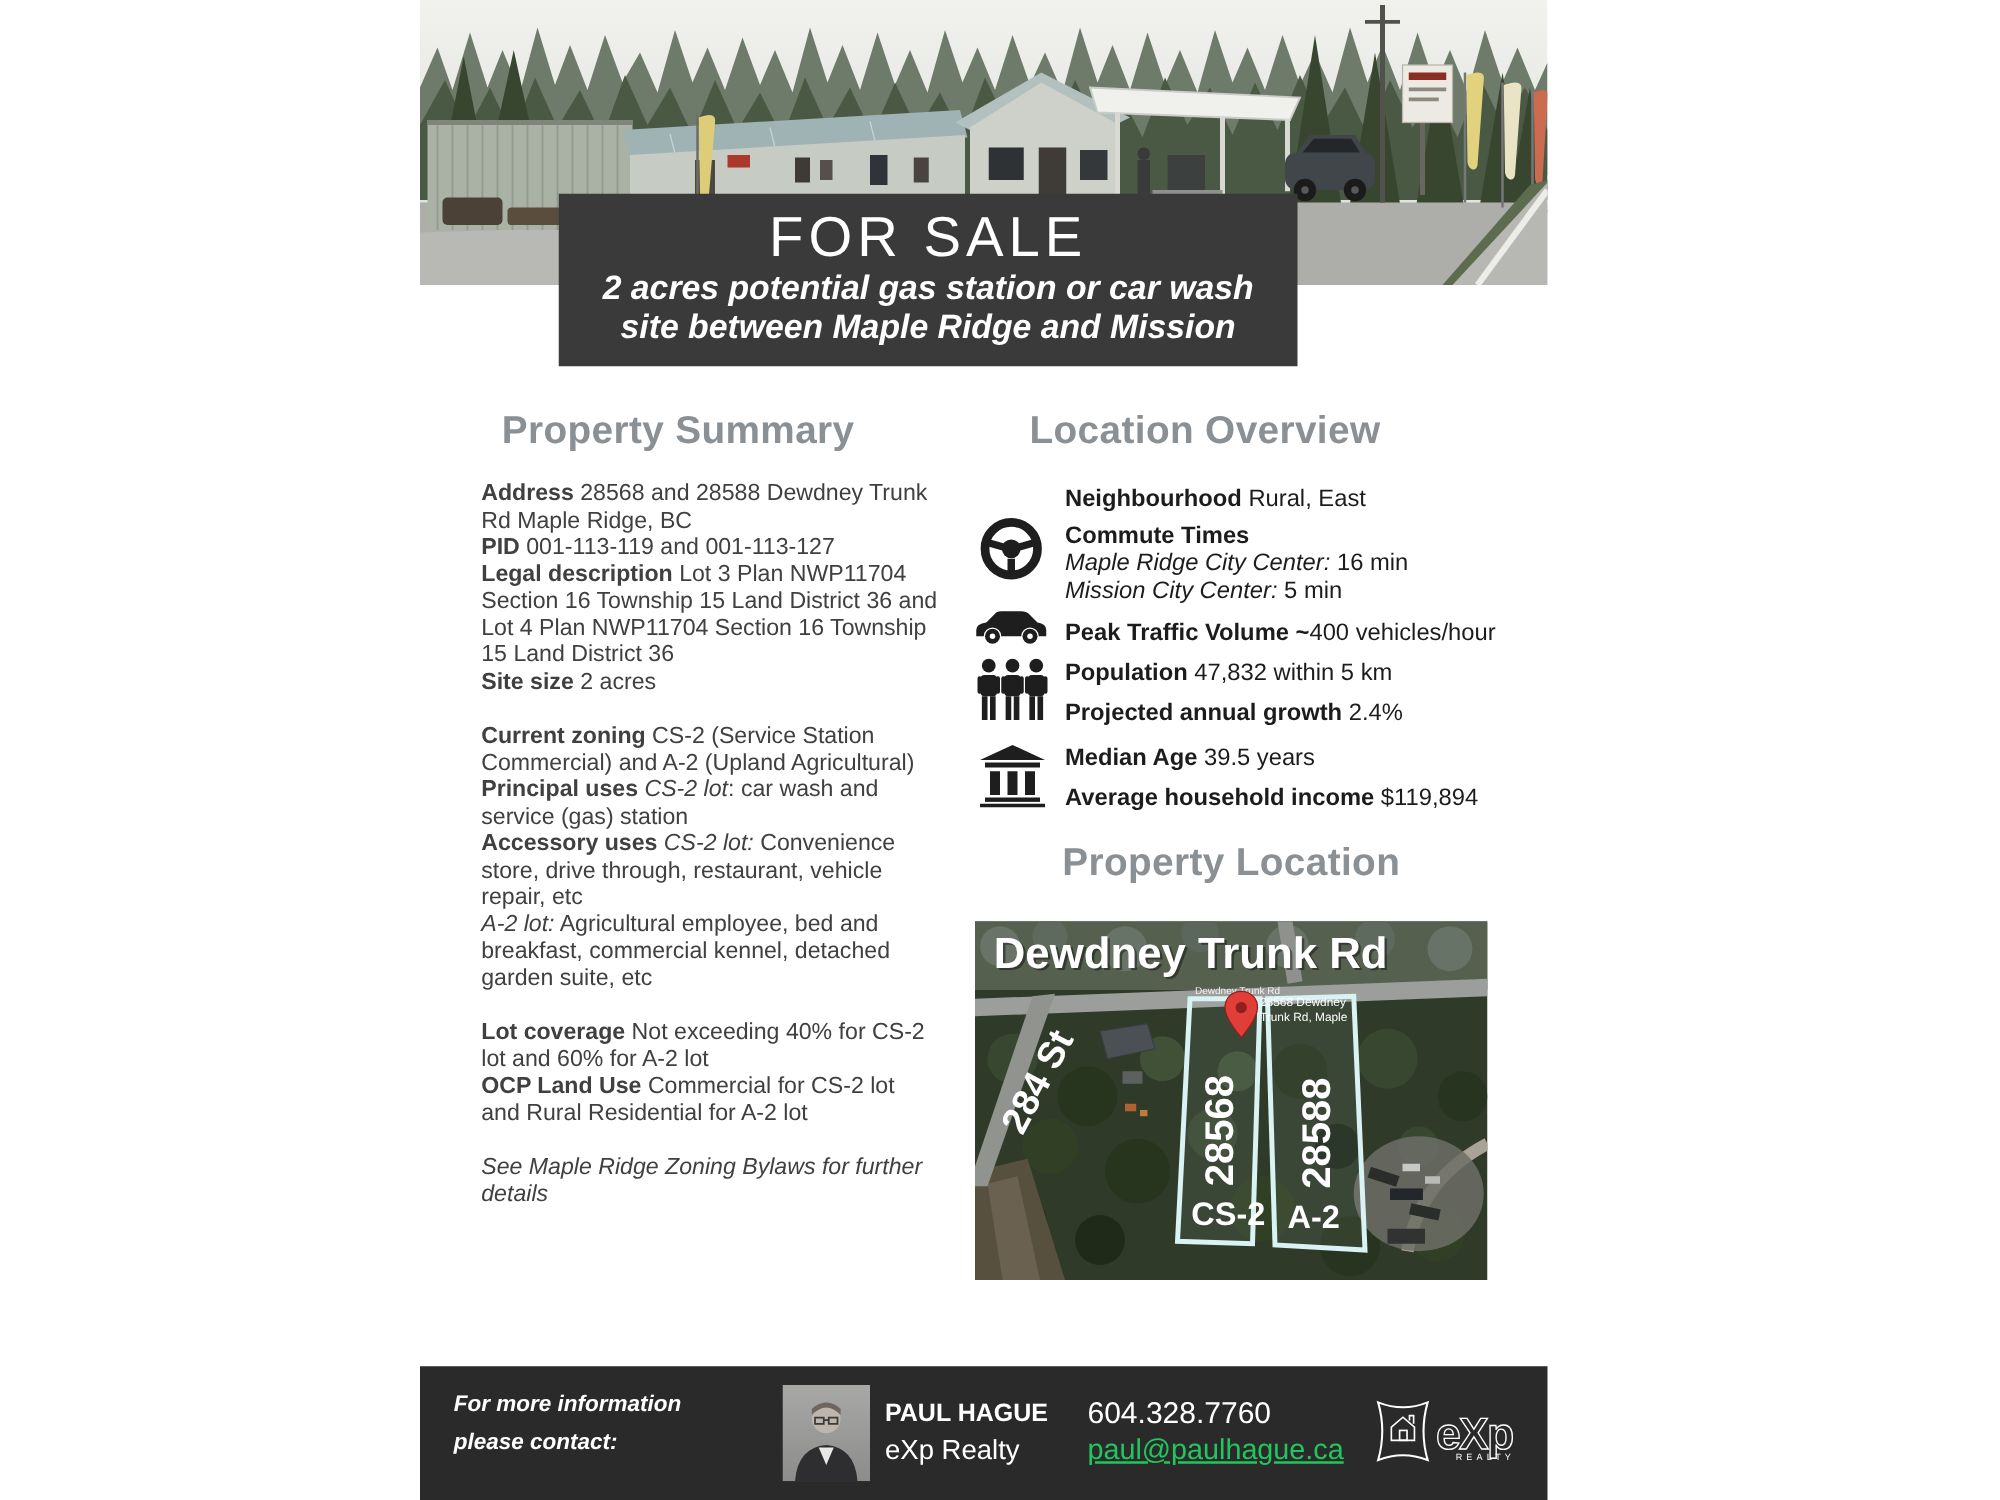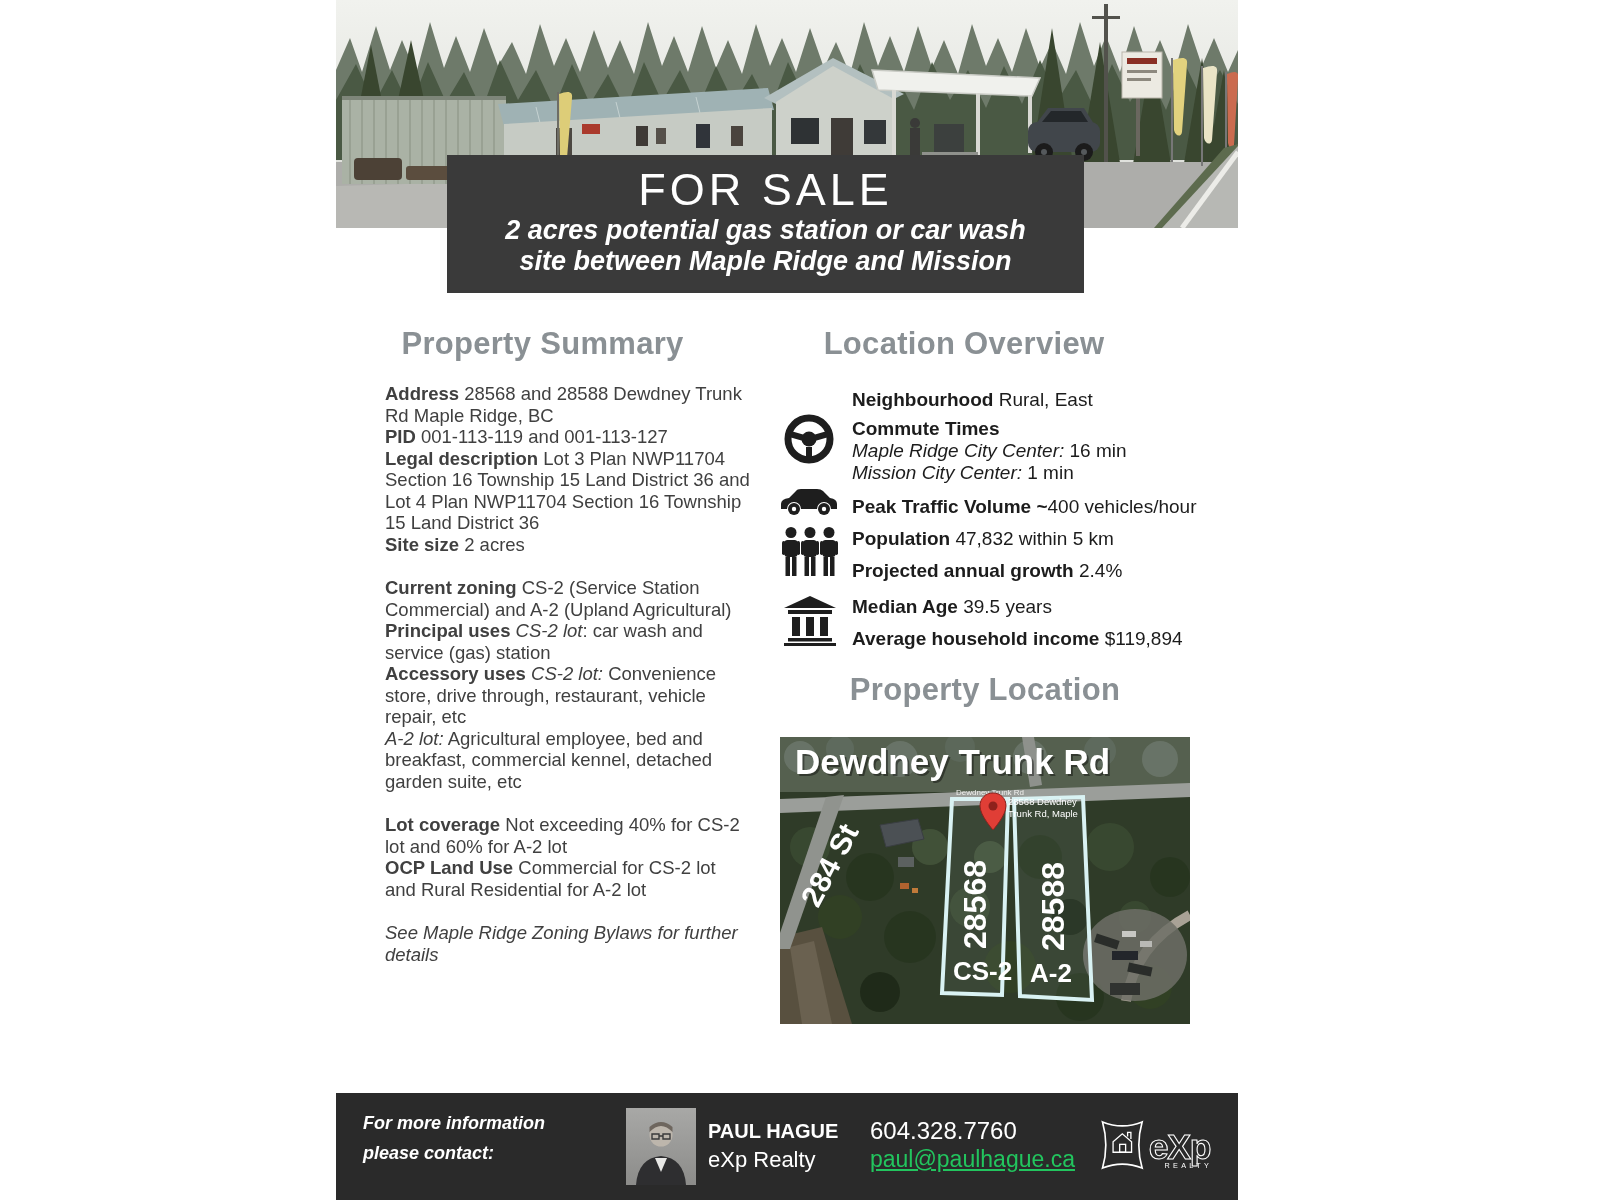--- a/index.html
+++ b/index.html
@@ -1,20 +1,20 @@
 <!DOCTYPE html>
 <html><head>
 <meta charset="utf-8">
 <style>
   html,body{margin:0;padding:0;background:#ffffff;}
   body{width:1600px;height:1200px;font-family:"Liberation Sans","DejaVu Sans",sans-serif;color:#1e1e1e;}
   .page{position:relative;width:1600px;height:1200px;background:#fff;overflow:hidden;}
 
   .photo{position:absolute;left:336px;top:0;width:902px;height:228px;}
-  .banner{position:absolute;left:447px;top:155px;width:637px;height:138px;background:#3a3a3a;color:#fff;text-align:center;}
+  .banner{position:absolute;left:447px;top:155px;width:591px;height:138px;background:#3a3a3a;color:#fff;text-align:center;}
   .banner-title{margin-top:10px;font-size:45px;font-weight:300;letter-spacing:4px;line-height:50px;}
   .banner-sub{font-size:27px;font-weight:700;font-style:italic;line-height:31px;}
 
   .heading{position:absolute;font-size:31px;font-weight:700;color:#8a9094;text-align:center;letter-spacing:0.3px;}
   .h-left{left:385px;top:326px;width:315px;}
   .h-right{left:758px;top:326px;width:412px;}
   .h-maploc{left:780px;top:672px;width:410px;}
 
   .summary{position:absolute;left:385px;top:383px;width:365px;font-size:18.5px;line-height:21.5px;color:#404040;}
   .ps-block{margin-bottom:22px;}
@@ -186,21 +186,21 @@
       </div>
       <div class="ps-block">
         <div class="ps-line"><span style="font-style: italic;">See Maple Ridge Zoning Bylaws for further details</span></div>
       </div>
     </div>
 
   <div class="overview" id="overview-lines">
       <div class="ov-line" style="top: 389px;"><span style="font-weight: 700;">Neighbourhood </span><span>Rural, East</span></div>
       <div class="ov-line" style="top: 418px;"><span style="font-weight: 700;">Commute Times</span></div>
       <div class="ov-line" style="top: 440px;"><span style="font-style: italic;">Maple Ridge City Center:</span><span> 16 min</span></div>
-      <div class="ov-line" style="top: 462px;"><span style="font-style: italic;">Mission City Center:</span><span> 1 min</span></div>
+      <div class="ov-line" style="top: 462px;"><span style="font-style: italic;">Mission City Center:</span><span> 5 min</span></div>
       <div class="ov-line" style="top: 496px;"><span style="font-weight: 700;">Peak Traffic Volume ~</span><span>400 vehicles/hour</span></div>
       <div class="ov-line" style="top: 528px;"><span style="font-weight: 700;">Population </span><span>47,832 within 5 km</span></div>
       <div class="ov-line" style="top: 560px;"><span style="font-weight: 700;">Projected annual growth </span><span>2.4%</span></div>
       <div class="ov-line" style="top: 596px;"><span style="font-weight: 700;">Median Age </span><span>39.5 years</span></div>
       <div class="ov-line" style="top: 628px;"><span style="font-weight: 700;">Average household income </span><span>$119,894</span></div>
     </div>
 
   <svg class="ov-icon icon-steering" width="56" height="50" viewBox="0 0 56 50">
     <circle cx="28" cy="25" r="21" fill="none" stroke="#1e1e1e" stroke-width="7"></circle>
     <circle cx="28" cy="25" r="7.5" fill="#1e1e1e"></circle>

